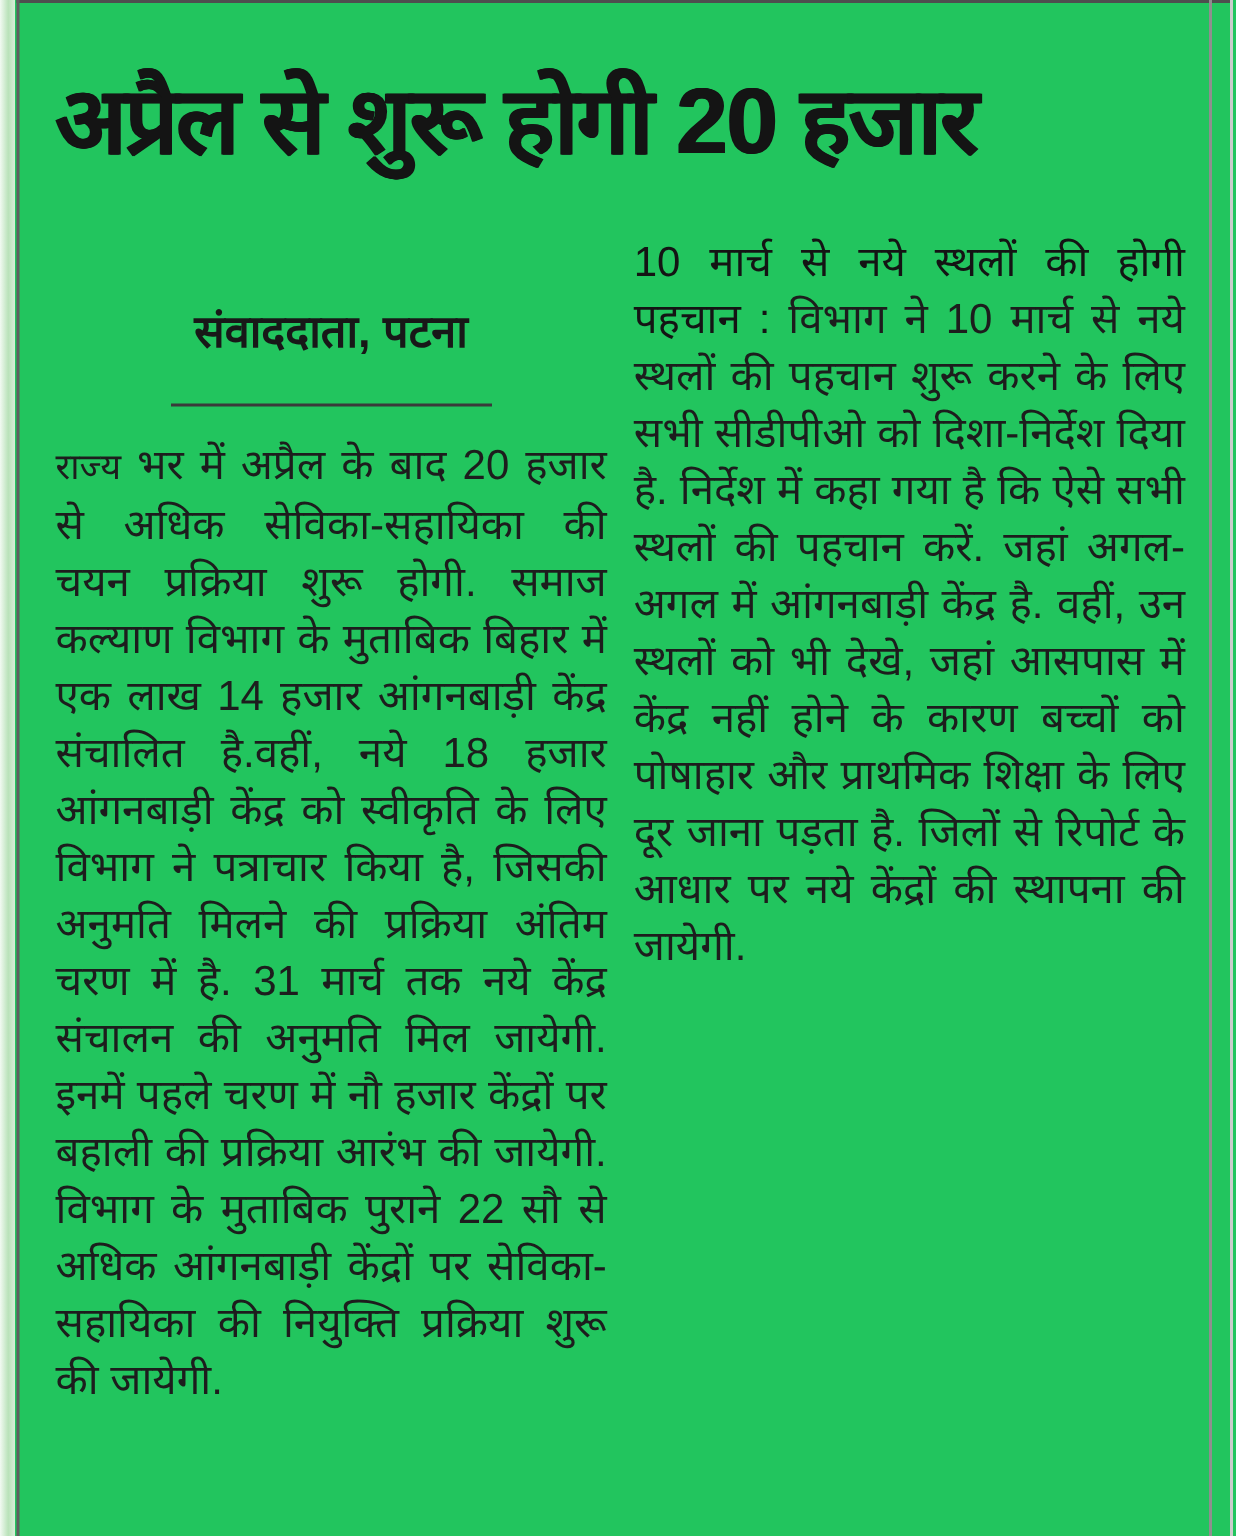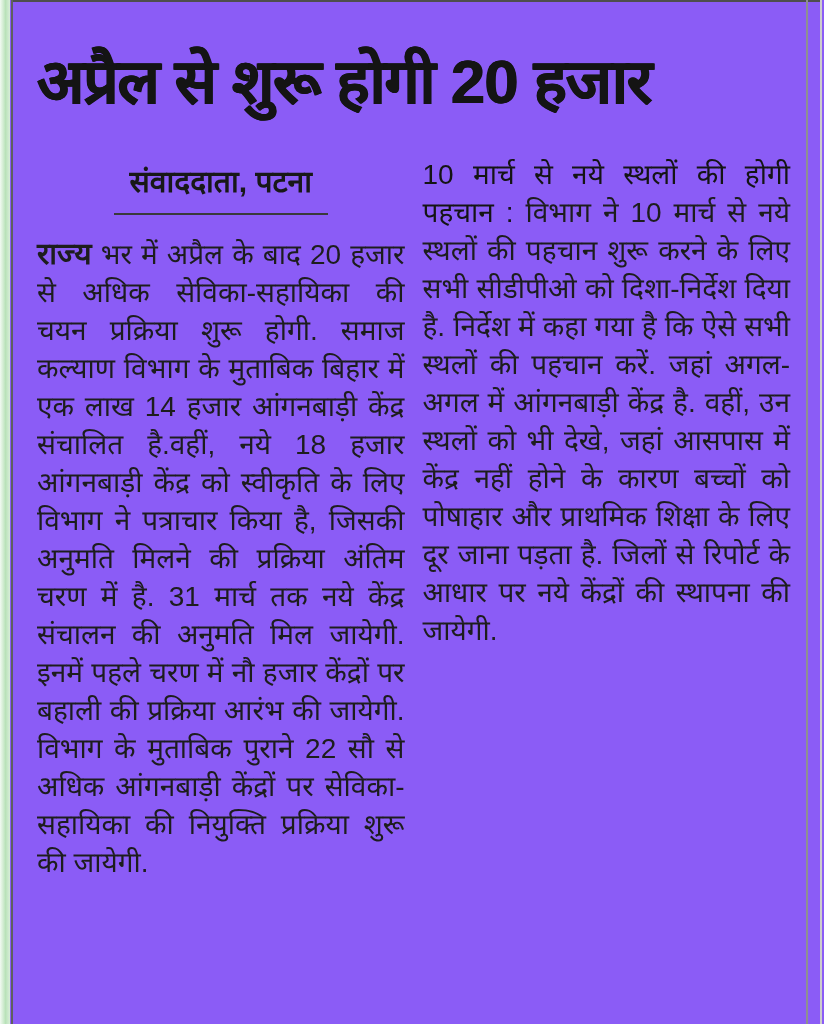--- a/index.html
+++ b/index.html
@@ -1,21 +1,21 @@
 <!DOCTYPE html>
 <html lang="hi"><head>
 <meta charset="utf-8">
 <style>
   html, body { margin: 0; padding: 0; background: #ffffff; }
   .page {
     position: relative;
     width: 824px;
     height: 1024px;
     overflow: hidden;
-    background: #8b5cf6;
+    background: #22c55e;
     font-family: "Liberation Sans", "DejaVu Sans", sans-serif;
     color: #1b1b1b;
   }
   .green-edge {
     position: absolute; left: 0; top: 0; width: 10px; height: 100%;
     background: linear-gradient(to right, #f2faf2, #b9e2b9 55%, #d8eed8);
   }
   .rule-left  { position: absolute; left: 11px; top: 0; width: 2px; height: 100%; background: #5f5f5f; }
   .rule-top   { position: absolute; left: 11px; right: 3px; top: 0; height: 2px; background: #4e4e4e; }
   .rule-right { position: absolute; left: 806px; top: 0; width: 2px; height: 100%; background: #8f8f8f; }
@@ -40,32 +40,33 @@
 
   .columns { display: flex; gap: 18px; margin-top: 26px; }
   .col { flex: 1 1 0; min-width: 0; }
 
   .byline-wrap { text-align: center; margin: 4px 0 20px 0; }
   .byline {
     display: inline-block;
     font-weight: bold;
     font-size: 30px;
     color: #181818;
-    padding: 0 16px 12px 16px;
+    padding: 0 16px 29px 16px;
     border-bottom: 2px solid #3a3a3a;
+    margin-top: 39px;
   }
 
   .body-text {
     margin: 0;
     font-size: 28px;
     line-height: 38px;
     text-align: justify;
     color: #1d1d1d;
   }
-  .lead-word { font-weight: bold; font-size: 30px; }
+  .lead-word { font-weight: normal; font-size: 24px; }
   .subhead   { font-weight: normal; color: #141414; }
 </style>
 </head>
 <body>
 
 <div class="page">
   <div class="green-edge"></div>
   <div class="rule-top"></div>
   <div class="rule-left"></div>
   <div class="rule-right"></div>

